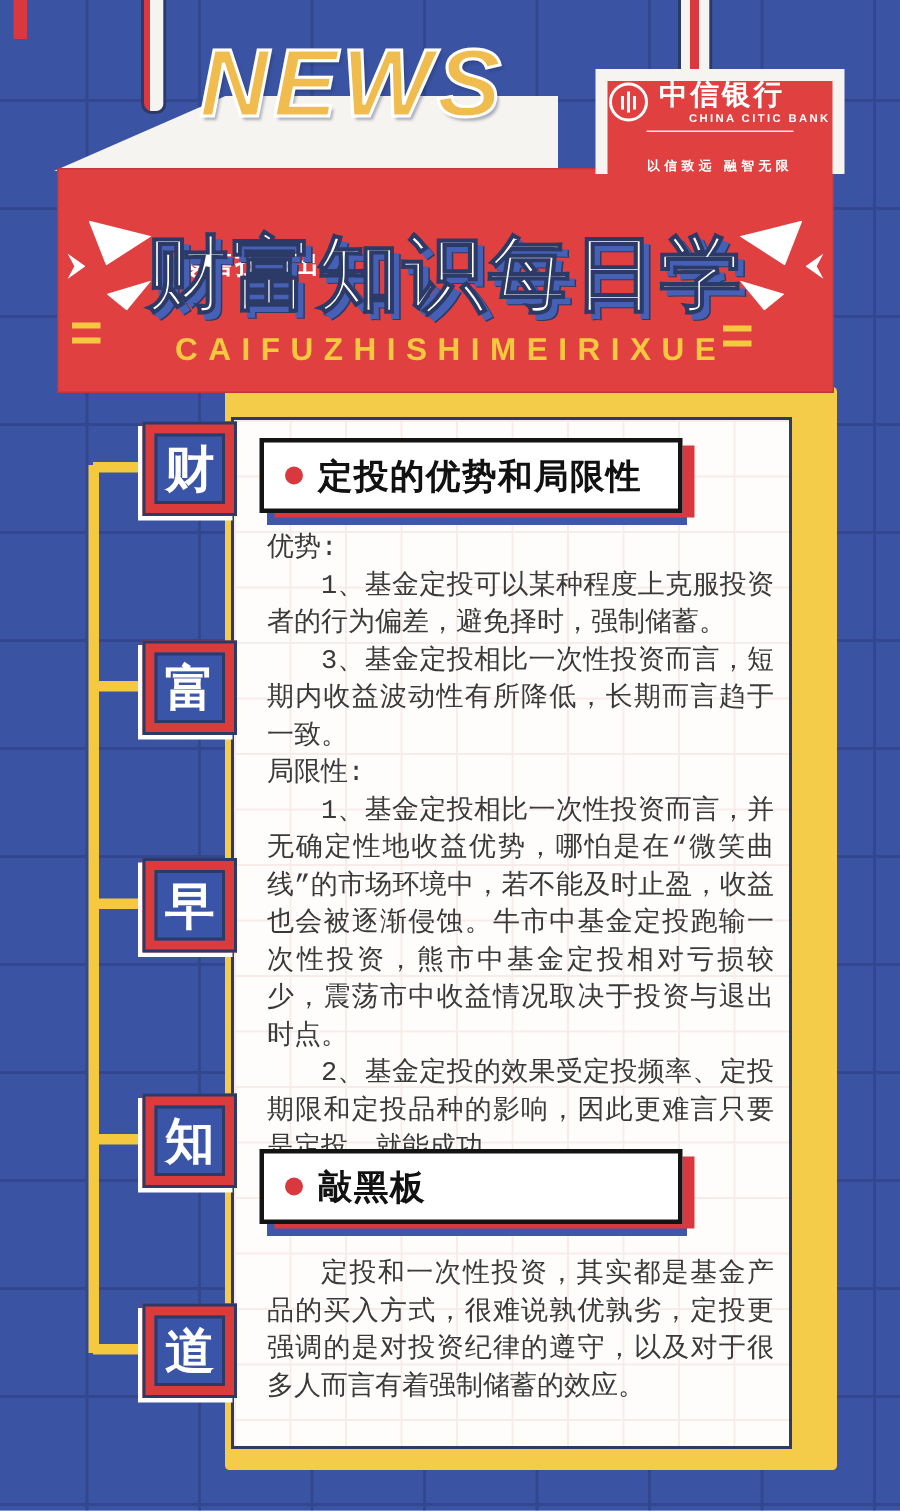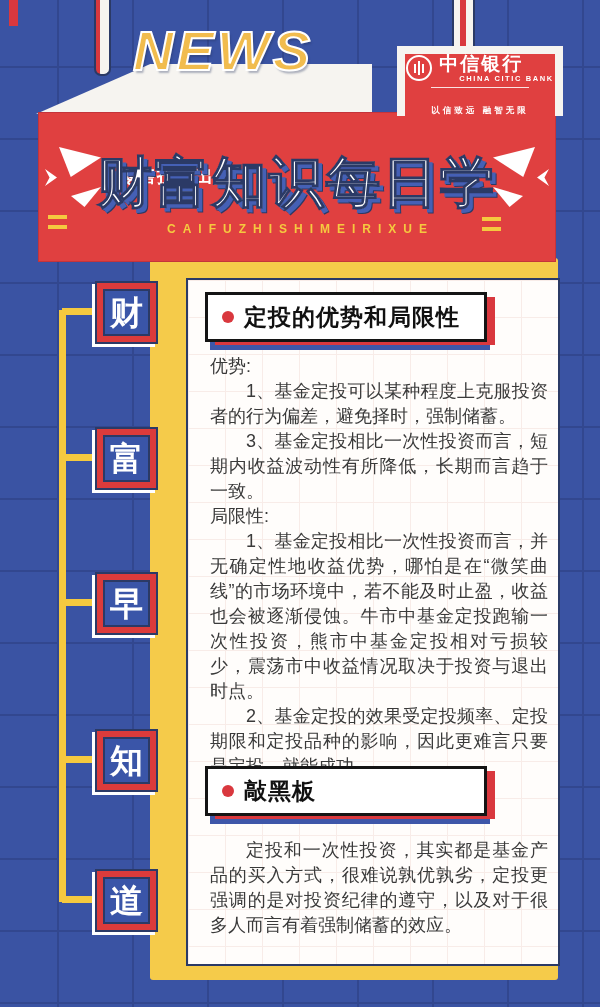--- a/index.html
+++ b/index.html
@@ -18,21 +18,21 @@
   .red-sliver{ position:absolute; left:9px; top:0; width:9px; height:26px; background:#D9383E; }
   .pole{ position:absolute; background:#F6F4F0; border:2px solid #2B3A66; border-top:none; border-radius:0 0 7px 7px; }
   .pole1{ left:94px; top:0; width:17px; height:76px; z-index:3;
           background:linear-gradient(90deg,#D9383E 0 4px,#F6F4F0 4px); }
   .pole2{ left:452px; top:0; width:23px; height:58px; z-index:2;
           background:linear-gradient(90deg,#F6F4F0 0 6px,#D9383E 6px 12px,#F6F4F0 12px); }
   .platform{ position:absolute; left:36px; top:64px; width:336px; height:50px; z-index:2;
     background:#F6F4F0; clip-path:polygon(0 100%, 34% 0, 100% 0, 100% 100%);
     filter:drop-shadow(0 -2px 0 #2B3A66) drop-shadow(-2px 0 0 #2B3A66); }
   .news{ position:absolute; left:133px; top:18px; z-index:4;
-    font-size:56px; font-weight:800; font-style:italic; letter-spacing:3px;
+    font-size:64px; font-weight:800; font-style:italic; letter-spacing:3px;
     color:#F1BC4E; -webkit-text-stroke:2px #FFFFFF;
     text-shadow:2px 3px 2px rgba(35,48,92,.35); }
   
   .logo-frame{ position:absolute; left:397px; top:46px; width:166px; height:70px; z-index:6;
     background:#F6F4F0; padding:8px 8px 0 8px; }
   .logo-red{ width:100%; height:62px; background:#E04040;
     display:flex; flex-direction:column; align-items:center; justify-content:center; }
   .logo-row{ display:flex; align-items:center; gap:7px; }
   .citic-circle{ width:26px; height:26px; border:2px solid #fff; border-radius:50%;
     display:flex; align-items:center; justify-content:center; gap:2px; }
@@ -47,47 +47,47 @@
   
   .banner{ position:absolute; left:38px; top:112px; width:518px; height:150px; z-index:5;
     background:#E04040; border:1px solid #C4343B; }
   .producer{ position:absolute; left:80px; top:11px; color:#fff; font-size:18px;
     font-weight:800; letter-spacing:1px;margin-top:40px; }
   .banner-title{ position:absolute; top:33px; width:100%; text-align:center;
     font-size:55px; font-weight:900; color:#fff; letter-spacing:2px;
     -webkit-text-stroke:1px #2B3A66;
     text-shadow:4px 4px 0 #4560B5, 5px 5px 0 #2B3A66; }
   .pinyin{ position:absolute; top:109px; width:100%; text-align:center;
-    font-size:12px; font-weight:800; color:#F5C93F; letter-spacing:7px; text-indent:7px; }
+    font-size:21px; font-weight:800; color:#F5C93F; letter-spacing:7px; text-indent:7px; }
   .spark{ position:absolute; background:#fff; filter:drop-shadow(4px 3px 0 #4560B5); }
   .spark-a{ width:42px; height:30px; clip-path:polygon(0 0,100% 35%,28% 100%); }
   .spark-b{ width:30px; height:20px; clip-path:polygon(0 45%,100% 0,45% 100%); }
   .spark-c{ width:12px; height:17px; clip-path:polygon(0 0,100% 50%,0 100%,38% 50%); }
   .flip{ transform:scaleX(-1); }
   .equals i{ display:block; width:19px; height:4px; background:#F5C93F; margin-bottom:6px; }
   .equals{ position:absolute; }
   
   .conn-v{ position:absolute; left:59px; top:310px; width:7px; height:592px;
     background:#F5C93F; z-index:1; }
   .conn-h{ position:absolute; left:62px; width:34px; height:7px; background:#F5C93F; z-index:1; }
   .side-box{ position:absolute; left:95px; width:63px; height:63px; z-index:6;
     background:#DC3B3B; border:2px solid #2B3A66; padding:6px;
     box-shadow:-3px 3px 0 #FFFFFF; }
   .side-box .inner{ width:100%; height:100%; background:#3A55A8; border:2px solid #2B3A66;
     display:flex; align-items:center; justify-content:center; }
   .side-box .ch{ color:#fff; font-size:33px; font-weight:800; line-height:1; }
   
   .card{ position:absolute; left:150px; top:258px; width:408px; height:722px; z-index:4;
     background:#F5CB4A; border-radius:3px; }
-  .card-inner{ position:absolute; left:36px; top:20px; width:374px; height:688px;
+  .card-inner{ position:absolute; left:4px; top:20px; width:374px; height:688px;
     background-color:#FFFDFB;
     background-image:linear-gradient(#F8ECE8 1px, transparent 1px),
                      linear-gradient(90deg,#F8ECE8 1px, transparent 1px);
     background-size:37px 37px;
-    border:2px solid #2B3A66; }
+    border:2px solid #2B3A66;font-family:Liberation Mono, monospace; }
   .h-box{ position:absolute; left:17px; width:282px; height:50px; background:#fff;
     border:3px solid #141414; display:flex; align-items:center; padding-left:14px; gap:10px;
     box-shadow:9px 4px 0 -1px #D9383E, 4px 9px 0 -1px #3E57A9; }
   .h-box .dot{ width:12px; height:12px; border-radius:50%; background:#D9383E; flex:0 0 auto; }
   .h-box .h-text{ font-size:23px; font-weight:800; color:#111; letter-spacing:1px; }
   .body-text{ position:absolute; left:22px; width:338px; color:#3A3A3A;
     font-size:18px; line-height:25px; font-weight:500; text-align:justify; }
   .body-text p.ind{ text-indent:2em; }
   .t1{ top:12px; } .t2{ top:486px; }
   .b1{ top:74px; } .b2{ top:558px; }

